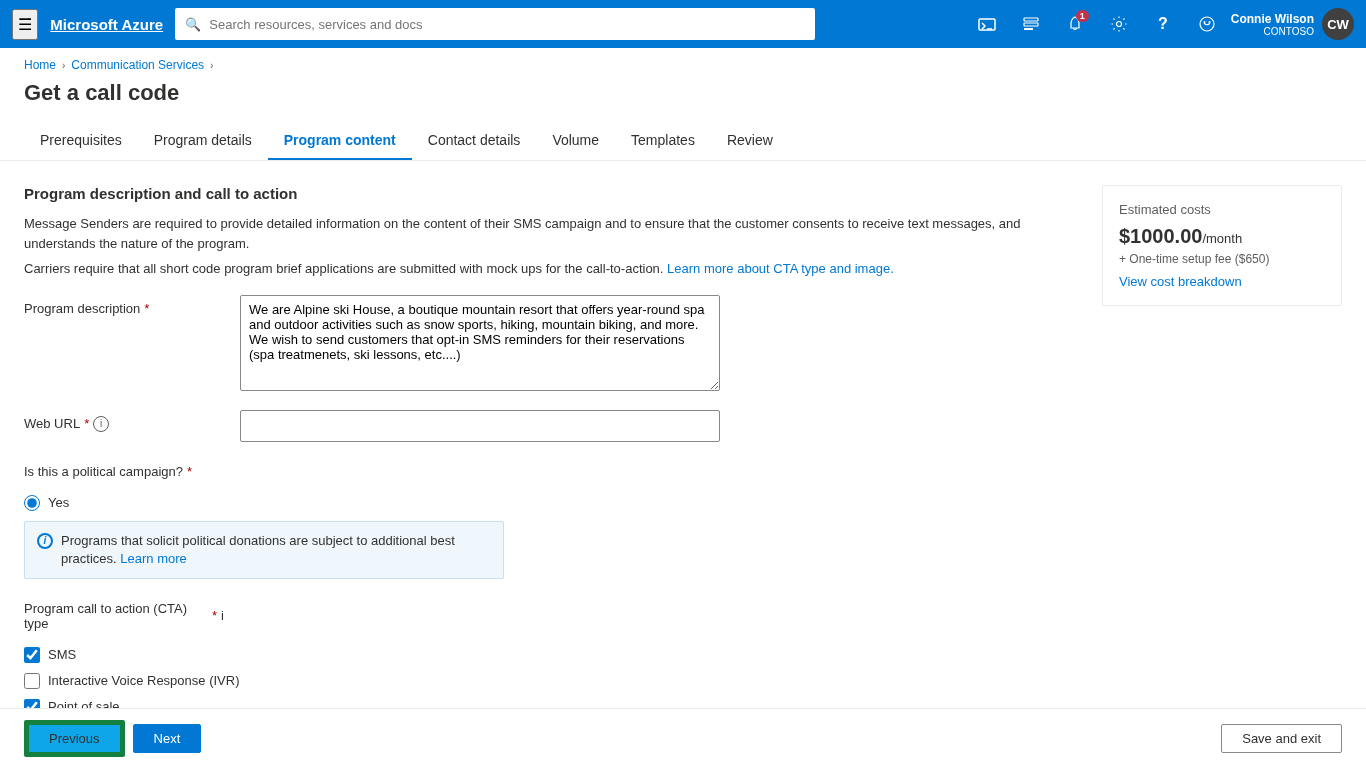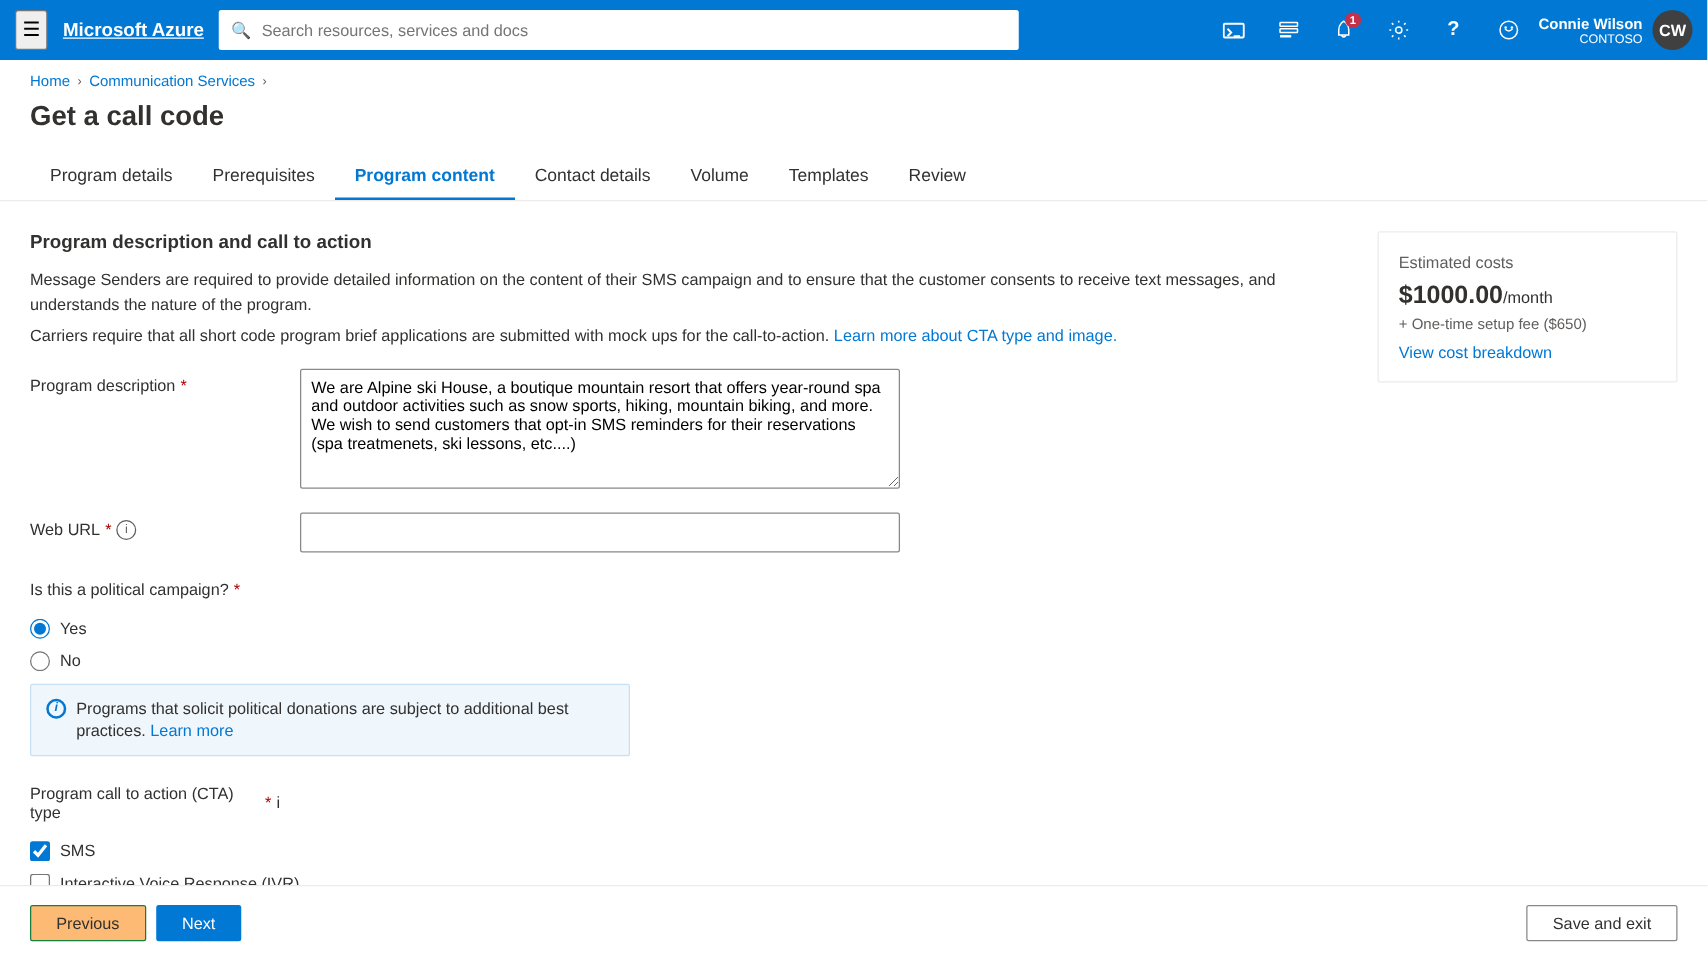--- a/index.html
+++ b/index.html
@@ -271,22 +271,22 @@
     }
     .btn {
       padding: 6px 20px;
       font-size: 13px;
       font-family: inherit;
       border-radius: 2px;
       cursor: pointer;
       font-weight: 400;
     }
     .btn-outline {
-      background: #fdba74;
-      border: 1px solid #15803d;
+      background: #0ea5e9;
+      border: 5px solid #15803d;
       color: #323130;
     }
     .btn-primary {
       background: #0078d4;
       border: 1px solid #0078d4;
       color: #fff;
       margin-left: 8px;
     }
     .btn-right { margin-left: auto; }
     .btn-save-exit {
@@ -373,22 +373,22 @@
 <div class="breadcrumb">
   <a href="#">Home</a>
   <span class="breadcrumb-sep">›</span>
   <a href="#">Communication Services</a>
   <span class="breadcrumb-sep">›</span>
 </div>
 
 <h1 class="page-title">Get a call code</h1>
 
 <div class="tabs">
+  <div class="tab">Prerequisites</div>
   <div class="tab">Program details</div>
-  <div class="tab">Prerequisites</div>
   <div class="tab active">Program content</div>
   <div class="tab">Contact details</div>
   <div class="tab">Volume</div>
   <div class="tab">Templates</div>
   <div class="tab">Review</div>
 </div>
 
 <div class="main-content">
   <div class="form-area">
 
@@ -424,24 +424,20 @@
     <div class="field-row" style="align-items: flex-start; flex-direction: column;">
       <div class="field-label">
         <span>Is this a political campaign?</span>
           <span class="required">*</span>
       </div>
       <div class="field-input">
         <div class="radio-group">
           <label class="radio-item">
             <input type="radio" name="political" checked="" style="">
             <span>Yes</span>
-          </label>
-          <label class="radio-item">
-            <input type="radio" name="political" style="">
-            <span>No</span>
           </label>
         </div>
         <div class="info-box" style="margin-top: 10px; max-width: 480px;">
           <div class="info-icon-circle">i</div>
           <div>
             <span>Programs that solicit political donations are subject to additional best practices.</span>
             <a href="#">Learn more</a>
           </div>
         </div>
       </div>

